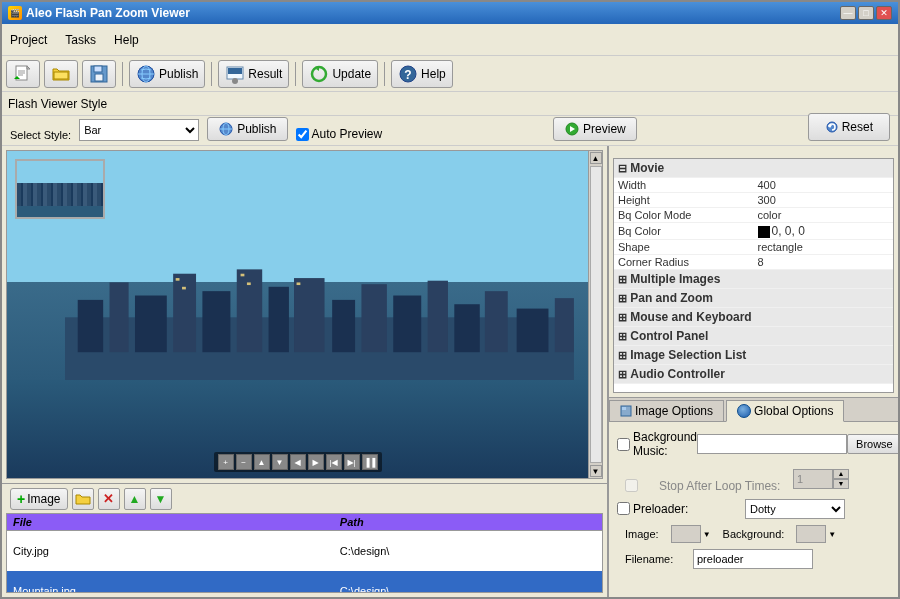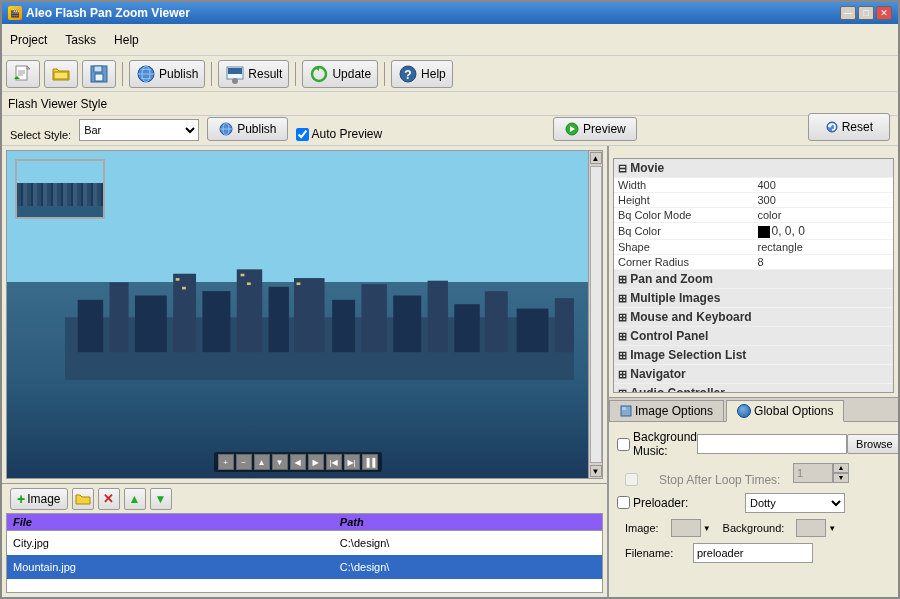--- a/index.html
+++ b/index.html
@@ -52,21 +52,21 @@
     .controls-bar { position: absolute; bottom: 6px; left: 50%; transform: translateX(-50%); display: flex; gap: 2px; align-items: center; background: rgba(0,0,0,0.5); padding: 2px 4px; border-radius: 2px; }
     .ctrl-btn { width: 16px; height: 16px; background: #888; border: 1px solid #666; display: flex; align-items: center; justify-content: center; font-size: 8px; color: white; cursor: pointer; }
 
     
     .image-list-toolbar { background: #ece9d8; padding: 4px 8px; display: flex; align-items: center; gap: 4px; border-top: 1px solid #999; height: 30px; }
     .img-btn { display: flex; align-items: center; gap: 2px; padding: 1px 6px; border: 1px solid #999; border-radius: 3px; background: linear-gradient(to bottom, #f5f5f5, #ddd); cursor: pointer; height: 22px; font-size: 11px; }
     .img-icon-btn { width: 22px; height: 22px; border: 1px solid #999; border-radius: 2px; background: linear-gradient(to bottom, #f5f5f5, #ddd); cursor: pointer; display: flex; align-items: center; justify-content: center; }
     .image-table { flex: 0 0 auto; height: 80px; background: white; border: 1px solid #999; margin: 0 4px 4px 4px; overflow: hidden; }
     .image-table table { width: 100%; border-collapse: collapse; }
     .image-table th { background: #8b5cf6; border-bottom: 1px solid #999; padding: 2px 6px; text-align: left; font-size: 11px; font-weight: bold; font-style: italic; }
-    .image-table td { padding: 6px 6px; font-size: 11px; }
+    .image-table td { padding: 14px 6px; font-size: 11px; }
     .image-table tr.selected { background: #316ac5; color: white; }
 
     
     .right-panel { width: 290px; display: flex; flex-direction: column; border-left: 1px solid #999; }
 
     
     .properties-area { flex: 1; background: white; border: 1px solid #999; margin: 4px; overflow: hidden; }
     .prop-table { width: 100%; border-collapse: collapse; }
     .prop-table td { padding: 1px 4px; font-size: 11px; border-bottom: 1px solid #f0f0f0; }
     .prop-table td:first-child { color: #333; width: 50%; }
@@ -76,21 +76,21 @@
     .prop-color { display: inline-block; width: 12px; height: 12px; background: black; vertical-align: middle; margin-right: 2px; }
     .reset-area { padding: 4px 8px; display: flex; justify-content: flex-end; }
 
     
     .options-area { height: 200px; border-top: 1px solid #999; display: flex; flex-direction: column; }
     .tabs-bar { display: flex; background: #d4d0c8; border-bottom: 1px solid #999; }
     .tab { display: flex; align-items: center; gap: 3px; padding: 3px 10px; border: 1px solid #999; border-bottom: none; cursor: pointer; font-size: 11px; margin-right: 2px; margin-top: 2px; }
     .tab.active { background: #ece9d8; border-bottom: 1px solid #ece9d8; margin-bottom: -1px; z-index: 1; }
     .tab.inactive { background: #d4d0c8; }
     .tab-content { flex: 1; background: #ece9d8; padding: 8px; overflow: hidden; }
-    .form-row { display: flex; align-items: center; }
+    .form-row { display: flex; align-items: center; margin-bottom: 6px; }
     .form-label { font-size: 11px; width: 120px; display: flex; align-items: center; gap: 3px; }
     .form-input { flex: 1; height: 20px; border: 1px solid #999; background: white; font-size: 11px; padding: 0 3px; }
     .browse-btn { padding: 1px 8px; border: 1px solid #999; border-radius: 2px; background: linear-gradient(to bottom, #f5f5f5, #ddd); cursor: pointer; font-size: 11px; height: 20px; }
     .loop-row { display: flex; align-items: center; gap: 8px; margin-bottom: 6px; padding-left: 8px; }
     .loop-label { font-size: 11px; color: #888; width: 160px; display: flex; align-items: flex-start; gap: 21px; margin-top: 15px; }
     .loop-input { width: 40px; height: 20px; border: 1px solid #999; background: #d4d0c8; font-size: 11px; padding: 0 3px; color: #888; }
     .preloader-row { display: flex; align-items: center; gap: 8px; margin-bottom: 6px; }
     .preloader-label { font-size: 11px; width: 120px; display: flex; align-items: flex-start; gap: 3px; }
     .preloader-select { width: 100px; height: 20px; border: 1px solid #999; background: white; font-size: 11px; }
     .color-row { display: flex; align-items: center; gap: 12px; padding-left: 8px; margin-bottom: 6px; }
@@ -375,36 +375,33 @@
           </tr>
           <tr>
             <td>Shape</td>
             <td>rectangle</td>
           </tr>
           <tr>
             <td>Corner Radius</td>
             <td>8</td>
           </tr>
           <tr class="prop-group">
+            <td colspan="2">⊞ <span>Multiple Images</span></td>
+          </tr>
+          <tr class="prop-group">
             <td colspan="2">⊞ <span>Pan and Zoom</span></td>
           </tr>
           <tr class="prop-group">
-            <td colspan="2">⊞ <span>Multiple Images</span></td>
-          </tr>
-          <tr class="prop-group">
             <td colspan="2">⊞ <span>Mouse and Keyboard</span></td>
           </tr>
           <tr class="prop-group">
             <td colspan="2">⊞ <span>Control Panel</span></td>
           </tr>
           <tr class="prop-group">
             <td colspan="2">⊞ <span>Image Selection List</span></td>
-          </tr>
-          <tr class="prop-group">
-            <td colspan="2">⊞ <span>Navigator</span></td>
           </tr>
           <tr class="prop-group">
             <td colspan="2">⊞ <span>Audio Controller</span></td>
           </tr>
 
         </tbody>
           </table>
       </div>
 
       <div class="options-area">

